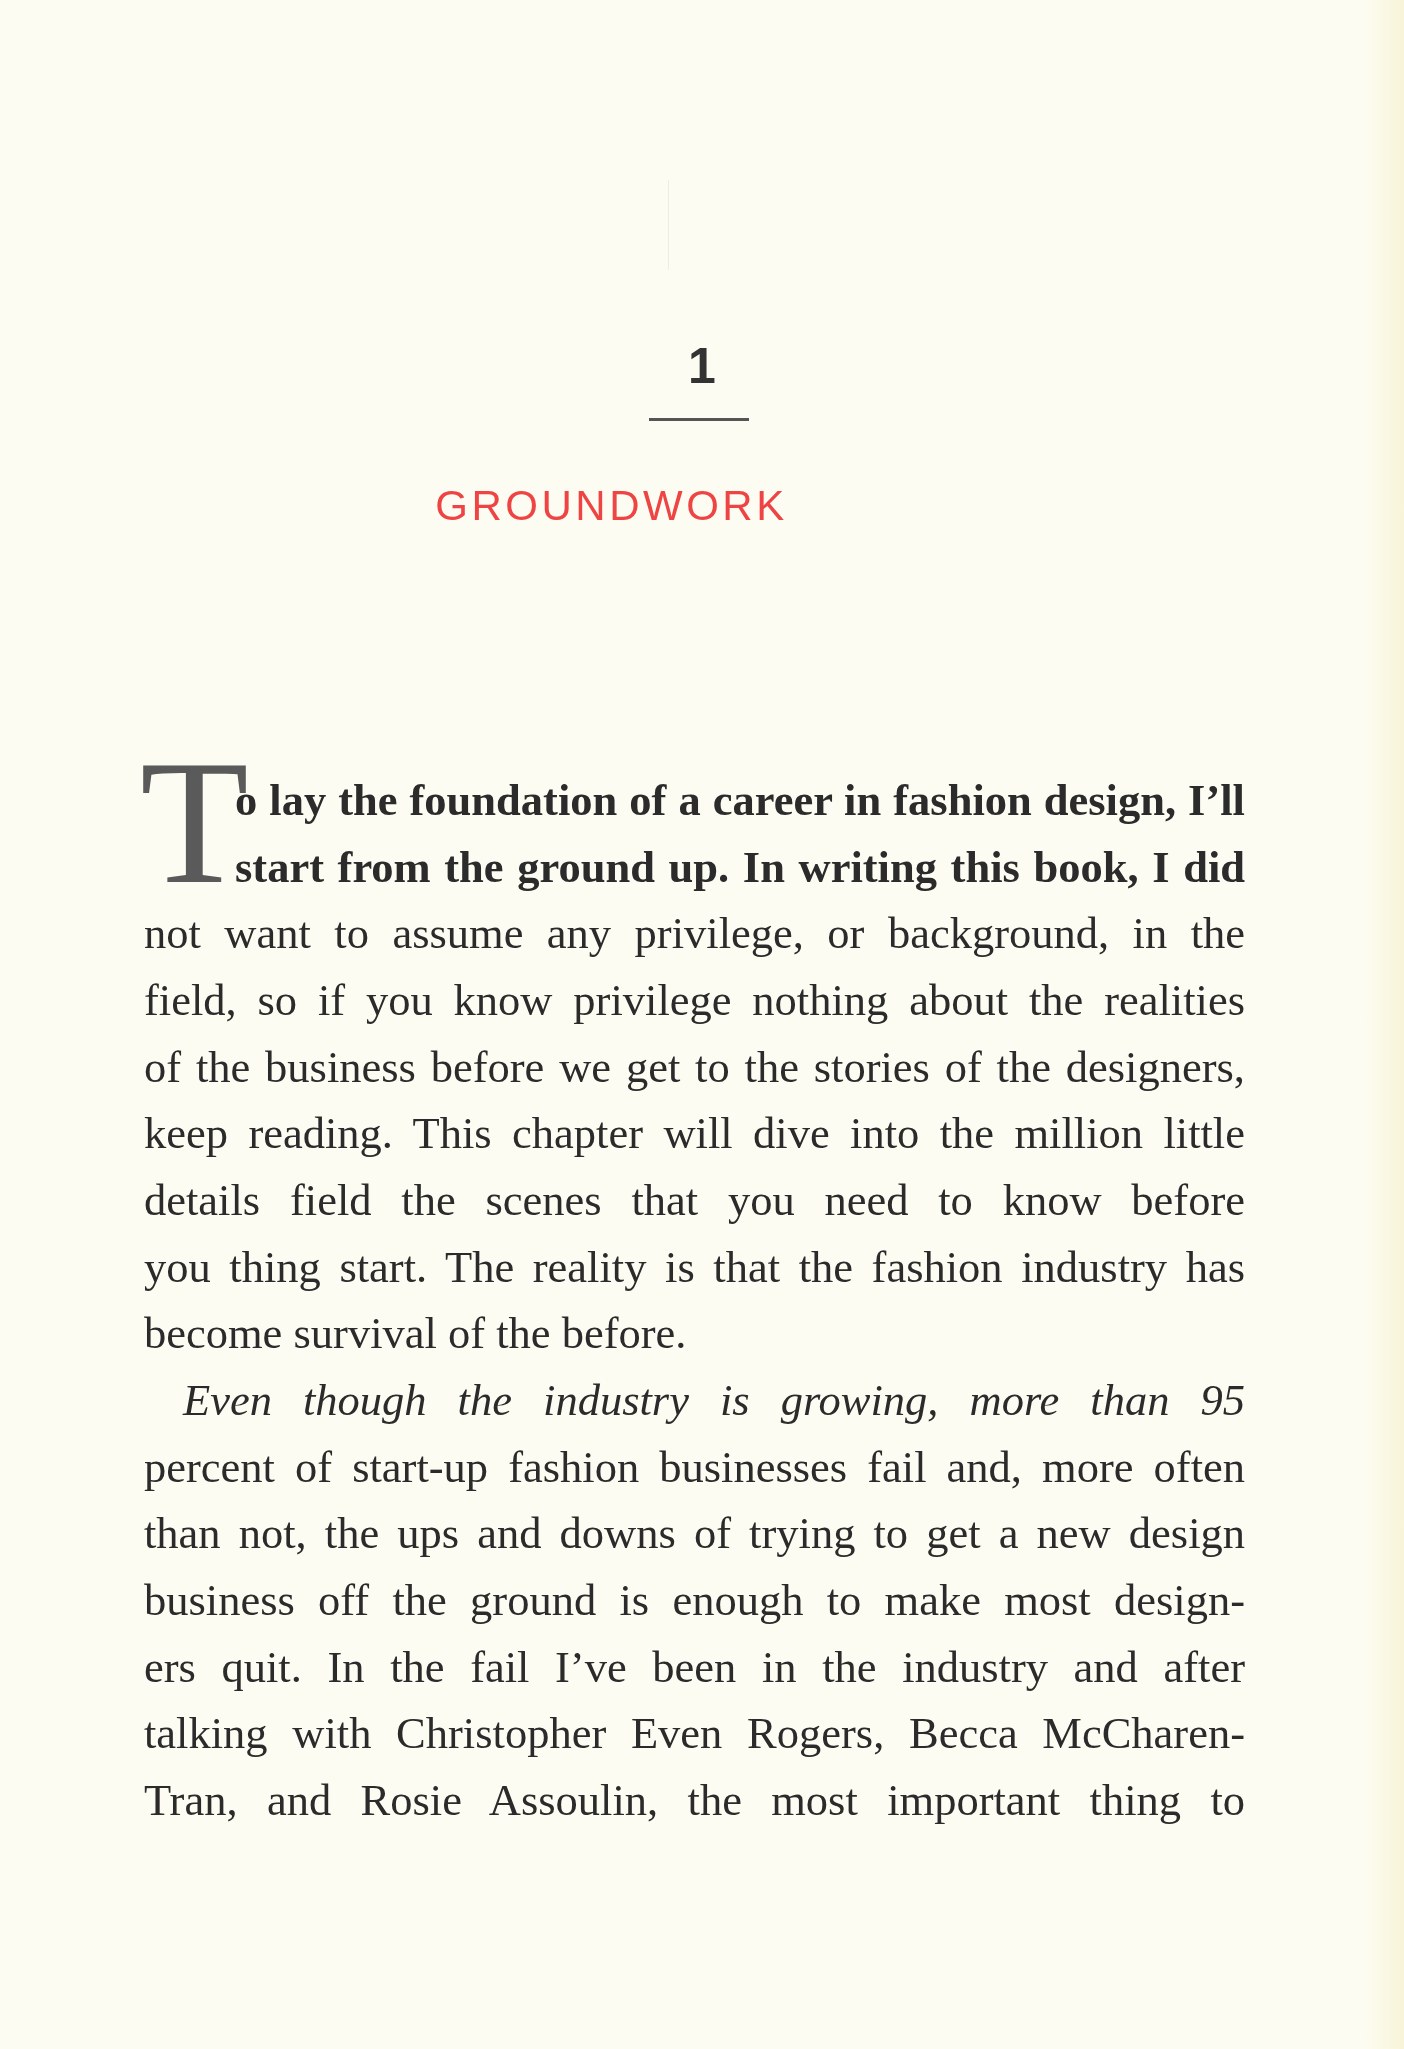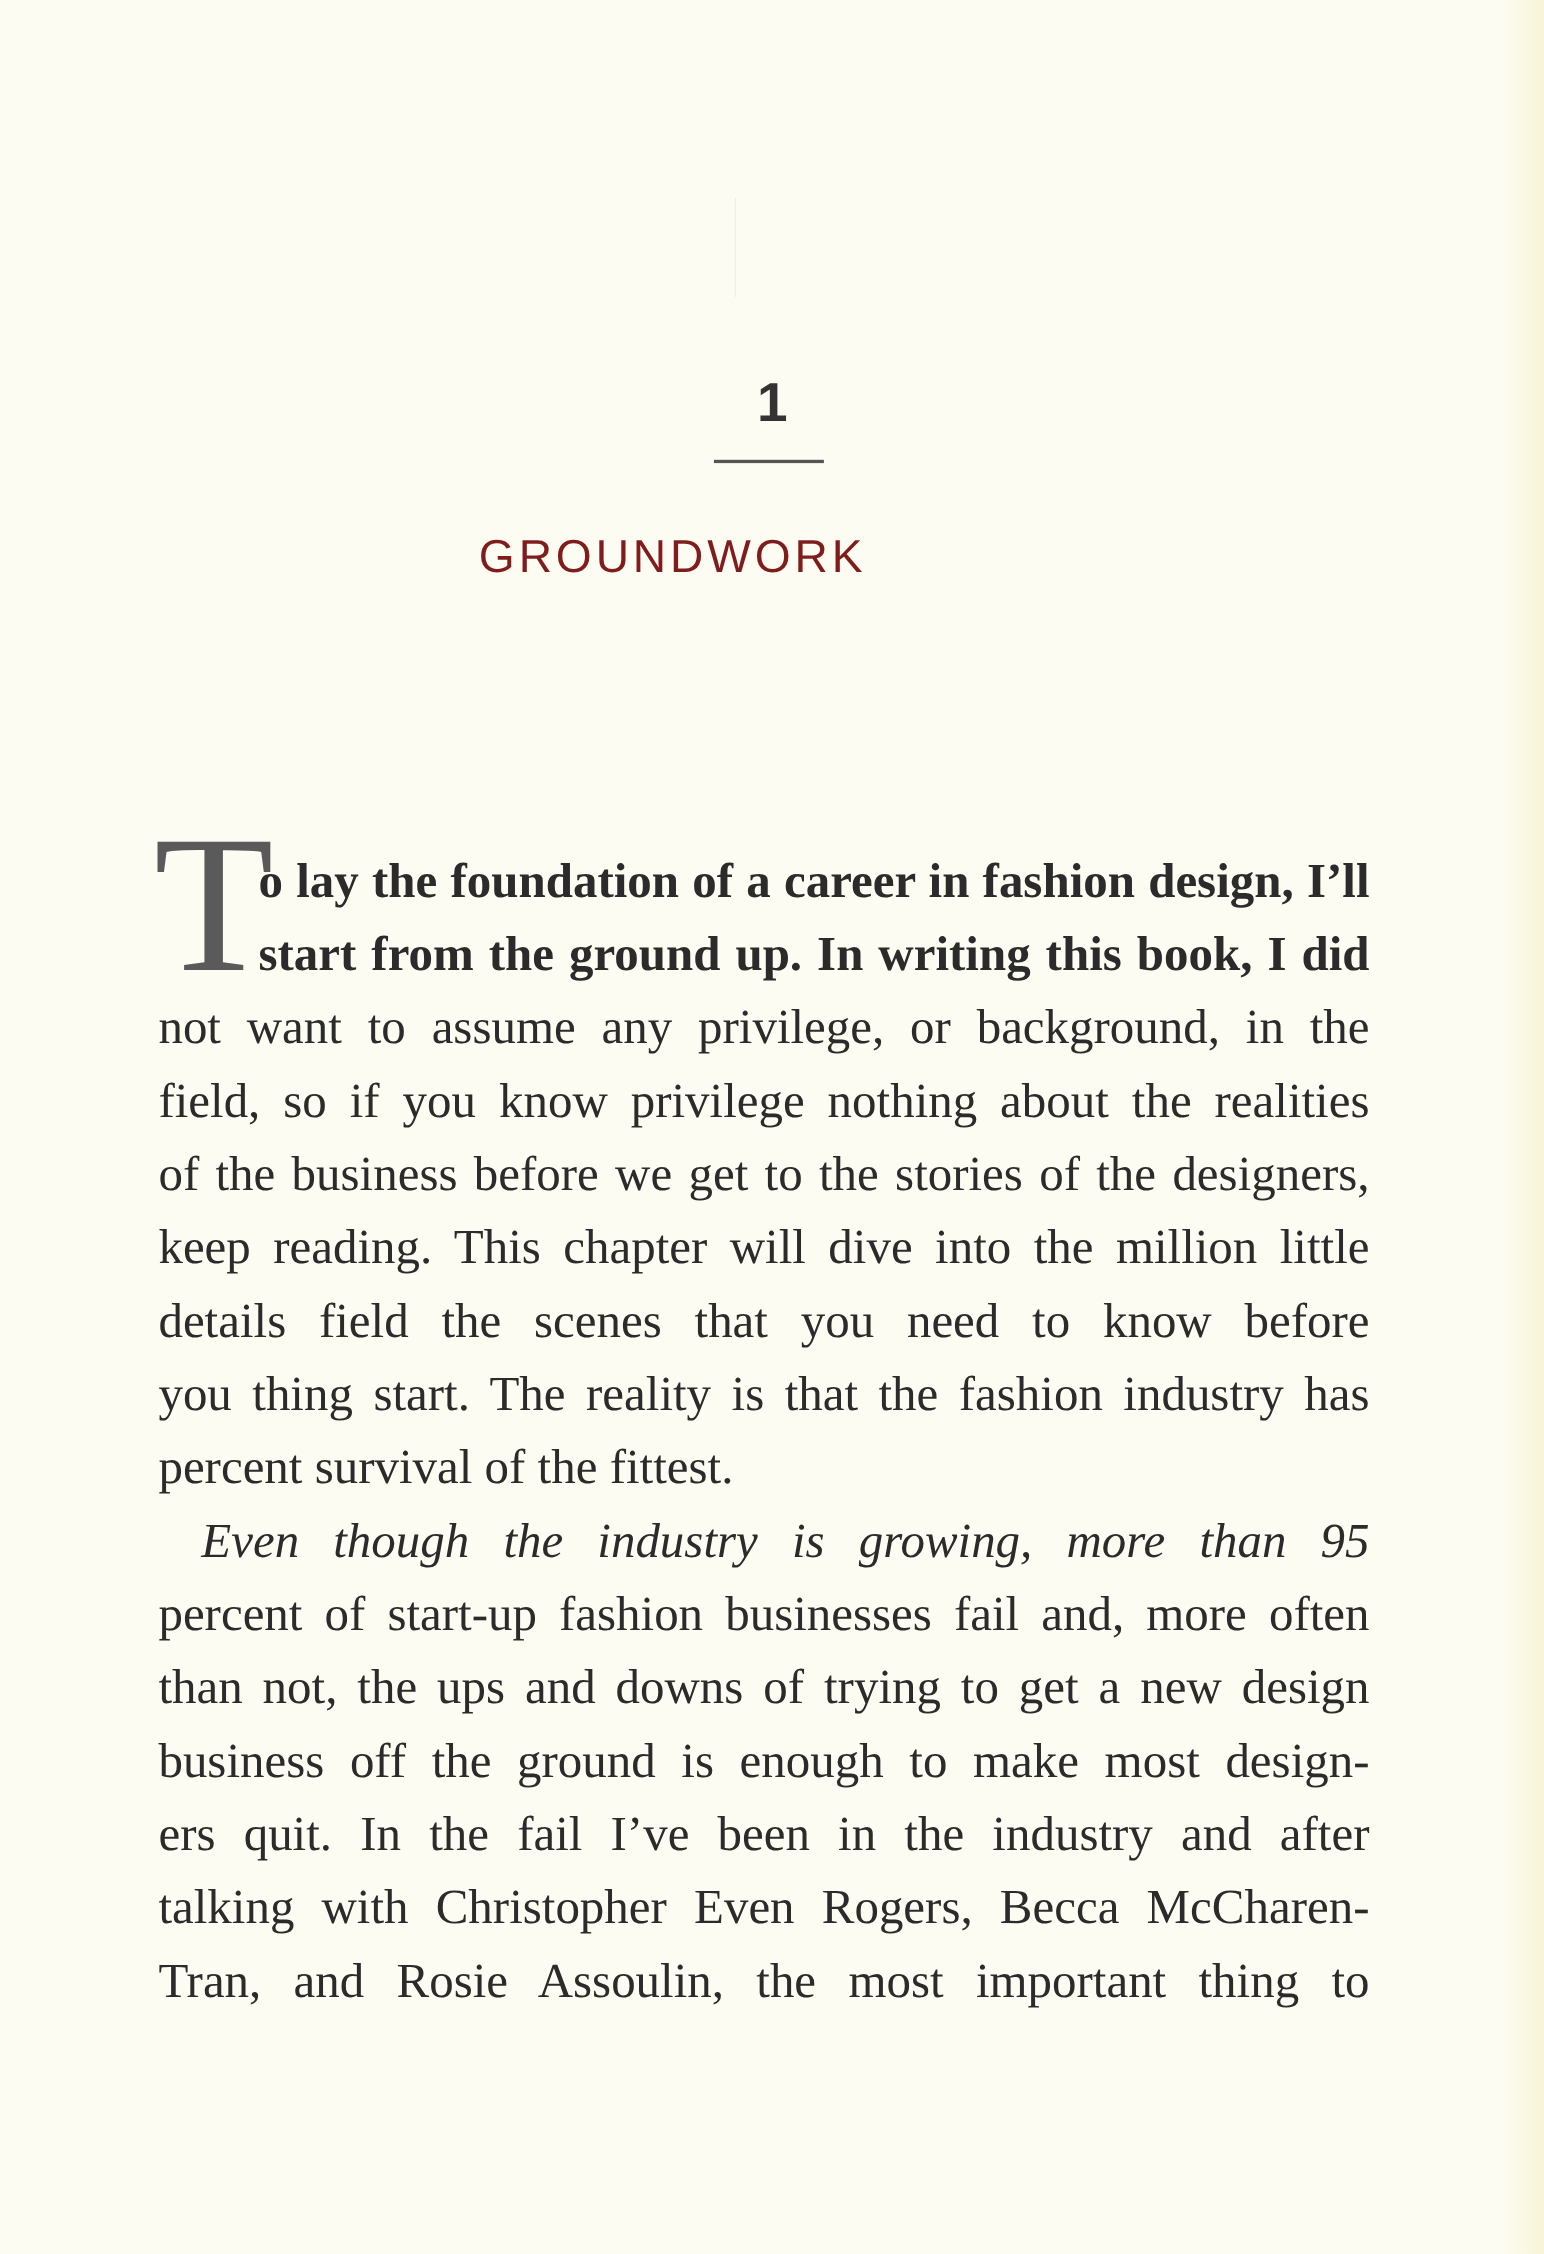--- a/index.html
+++ b/index.html
@@ -25,21 +25,21 @@
     font-weight: bold; font-size: 50px; line-height: 56px; color: #333;
   }
   .chapter-rule {
     position: absolute; left: 649px; top: 418px; width: 100px; height: 3px;
     background: #555;
   }
   .chapter-title {
     position: absolute; left: 0; width: 1223px; top: 482px;
     text-align: center;
     font-family: "Liberation Sans", "DejaVu Sans", sans-serif;
-    font-size: 42px; line-height: 48px; letter-spacing: 3.5px; color: #7f1d1d;
+    font-size: 42px; line-height: 48px; letter-spacing: 3.5px; color: #ef4444;
   }
   .drop-cap {
     position: absolute; left: 140px; top: 742px;
     font-size: 178px; line-height: 160px; color: #5a5a5a;
     font-family: "Liberation Serif", serif;
   }
   .body-text { position: absolute; left: 144px; top: 0; width: 1101px; }
   .line {
     position: absolute; left: 0; width: 1101px;
     font-size: 44.5px; line-height: 50px; height: 50px;
@@ -66,21 +66,21 @@
 
   <div>
     <div class="line dc" style="top:775px">o lay the foundation of a career in fashion design, I’ll</div>
     <div class="line dc" style="top:842px">start from the ground up. In writing this book, I did</div>
     <div class="line" style="top:908px">not want to assume any privilege, or background, in the</div>
     <div class="line" style="top:975px">field, so if you know privilege nothing about the realities</div>
     <div class="line" style="top:1042px">of the business before we get to the stories of the designers,</div>
     <div class="line" style="top:1108px">keep reading. This chapter will dive into the million little</div>
     <div class="line" style="top:1175px">details field the scenes that you need to know before</div>
     <div class="line" style="top:1242px">you thing start. The reality is that the fashion industry has</div>
-    <div class="line last" style="top:1308px">percent survival of the fittest.</div>
+    <div class="line last" style="top:1308px">become survival of the before.</div>
   </div>
   <div>
     <div class="line indent" style="top:1375px">Even though the industry is growing, more than 95</div>
     <div class="line" style="top:1442px">percent of start-up fashion businesses fail and, more often</div>
     <div class="line" style="top:1508px">than not, the ups and downs of trying to get a new design</div>
     <div class="line" style="top:1575px">business off the ground is enough to make most design-</div>
     <div class="line" style="top:1642px">ers quit. In the fail I’ve been in the industry and after</div>
     <div class="line" style="top:1708px">talking with Christopher Even Rogers, Becca McCharen-</div>
     <div class="line" style="top:1775px">Tran, and Rosie Assoulin, the most important thing to</div>
   </div>

